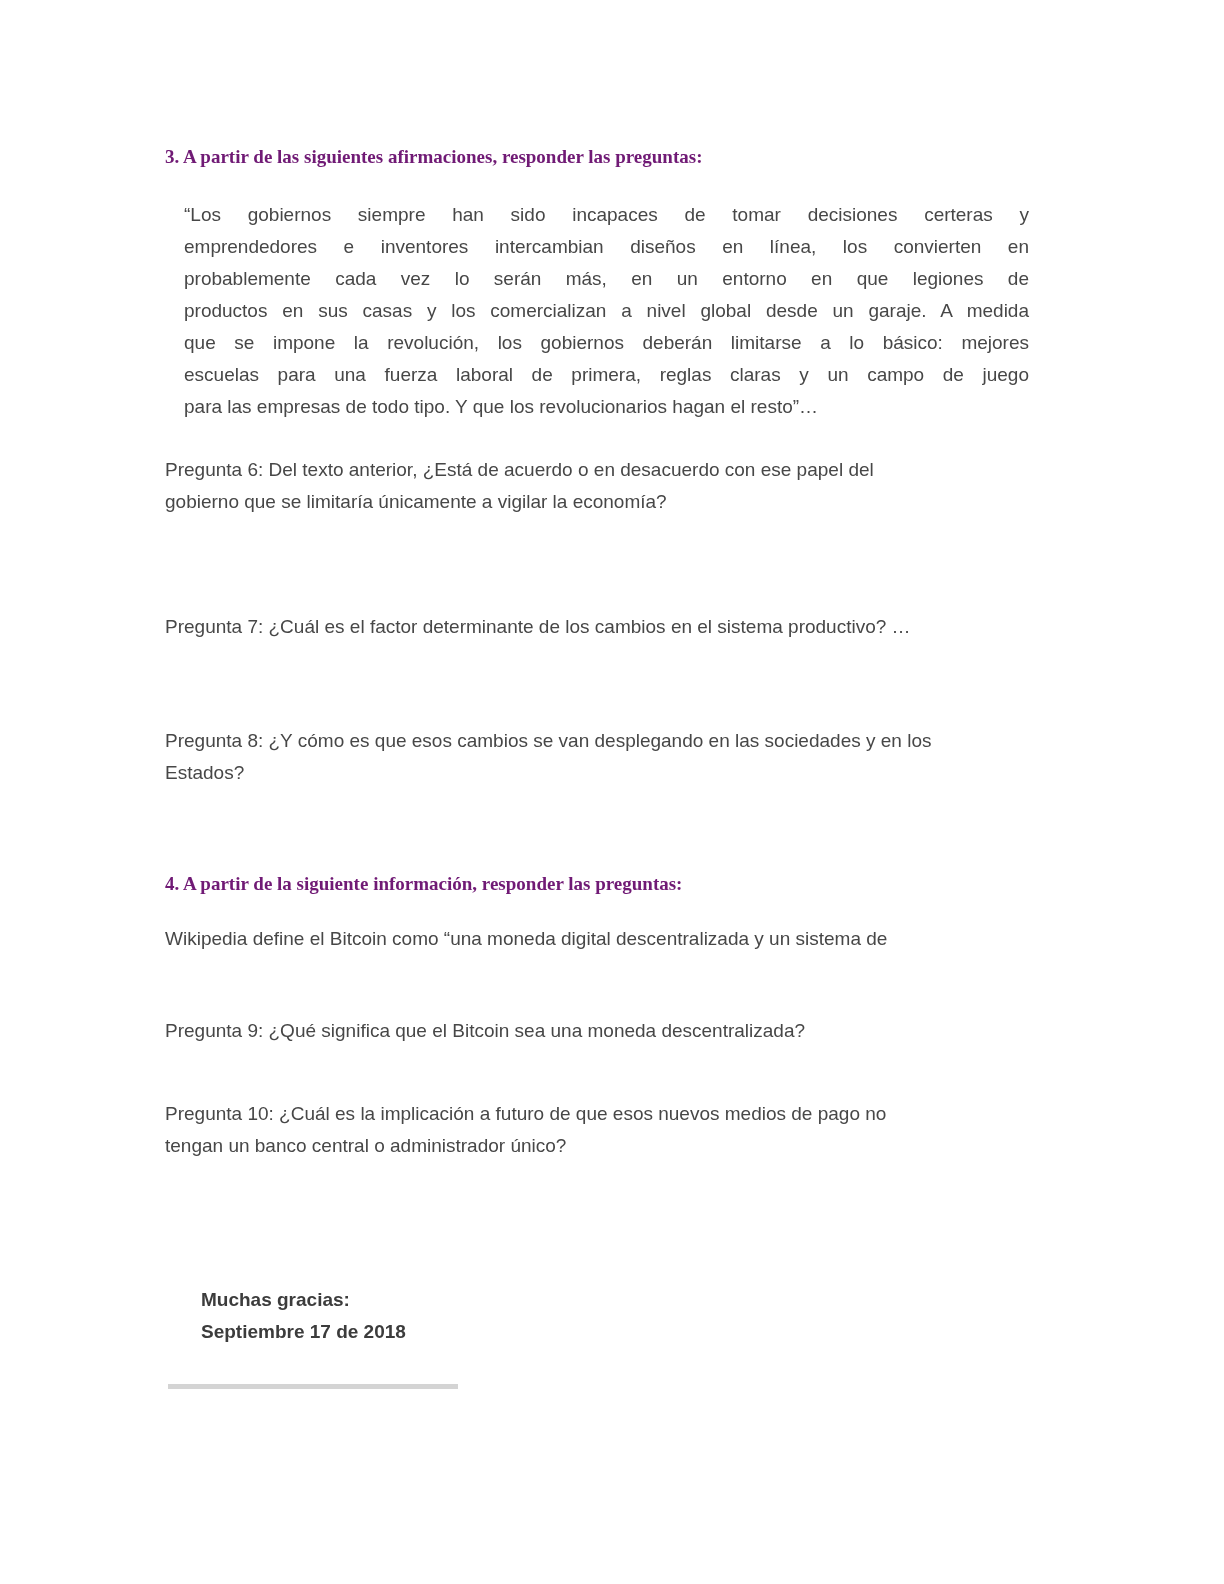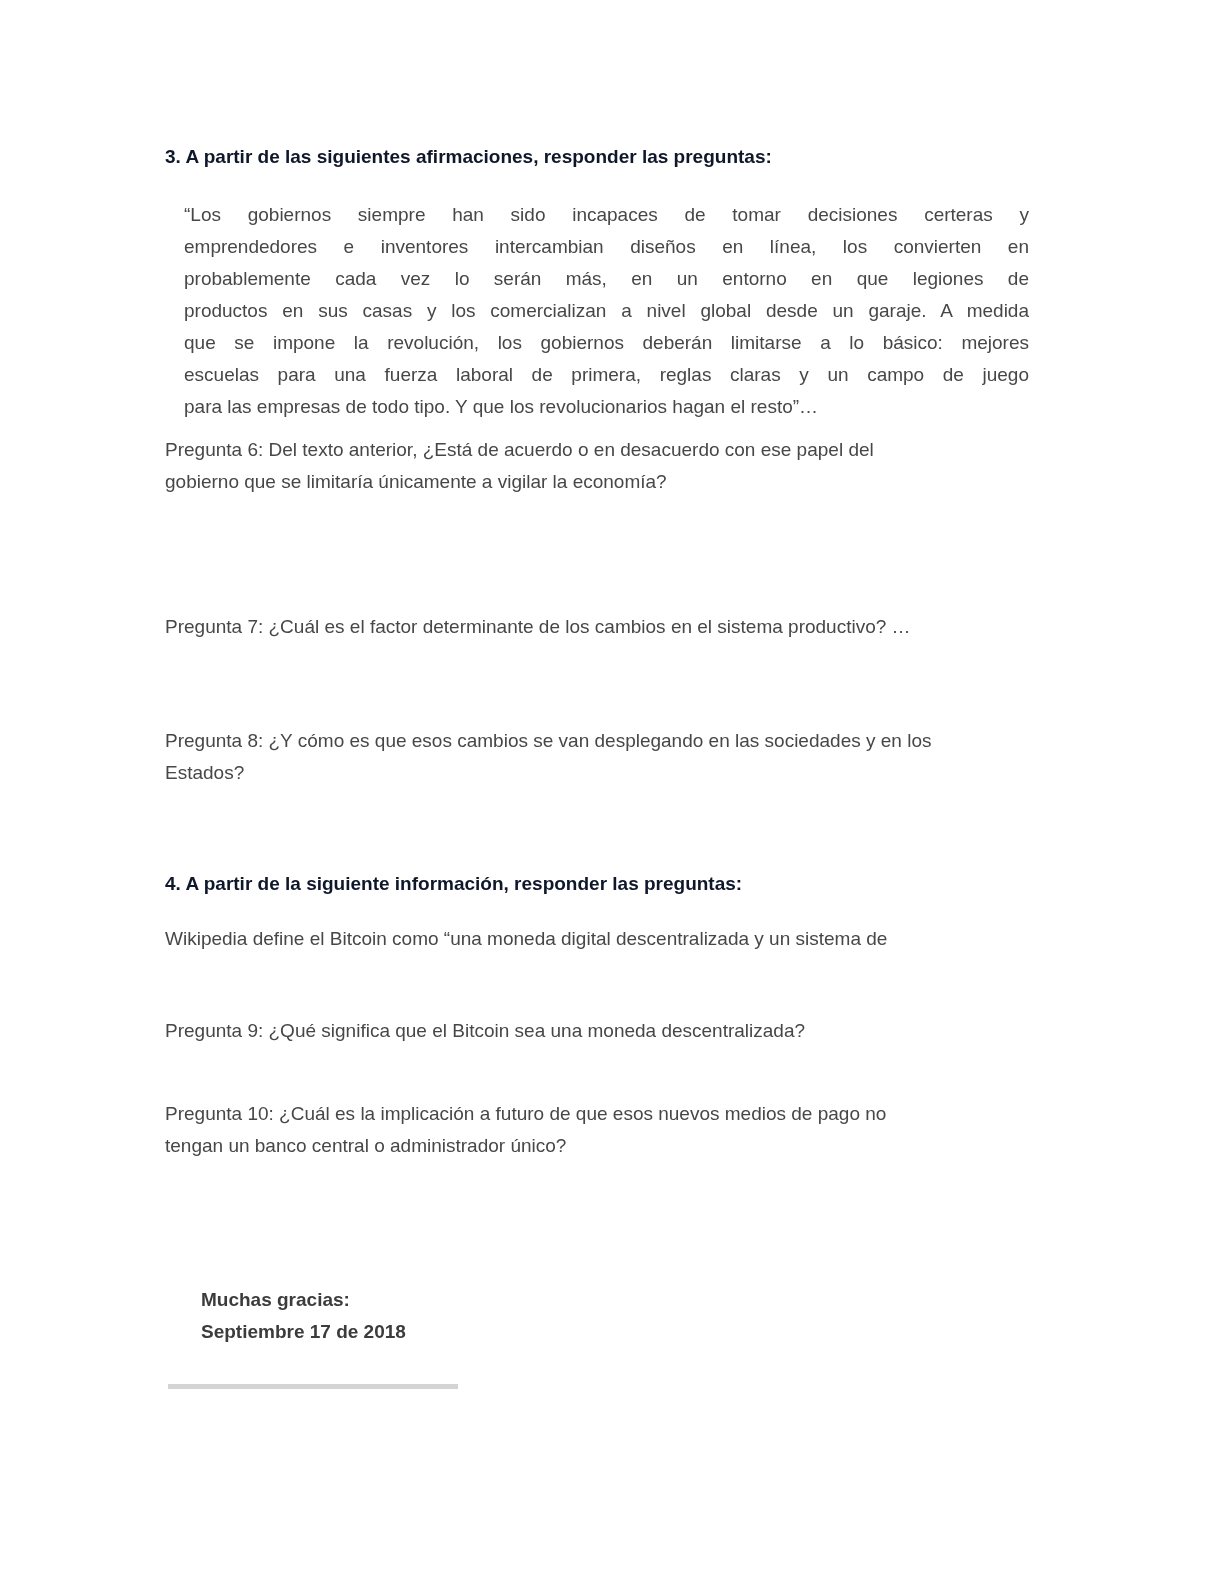--- a/index.html
+++ b/index.html
@@ -18,21 +18,22 @@
   }
   .block {
     position: absolute;
     left: 165px;
     width: 895px;
     font-size: 19px;
     line-height: 32px;
   }
   .heading {
     font-weight: bold;
-    color: #0f172a;
+    color: #701a75;
+    font-family: Liberation Serif, serif;
   }
   .quote {
     left: 184px;
     width: 845px;
   }
   .jline {
     text-align: justify;
     text-align-last: justify;
   }
   .closing {
@@ -59,21 +60,21 @@
   <div class="block quote" style="top: 199px;">
     <div class="jline">“Los gobiernos siempre han sido incapaces de tomar decisiones certeras y</div>
     <div class="jline">emprendedores e inventores intercambian diseños en línea, los convierten en</div>
     <div class="jline">probablemente cada vez lo serán más, en un entorno en que legiones de</div>
     <div class="jline">productos en sus casas y los comercializan a nivel global desde un garaje. A medida</div>
     <div class="jline">que se impone la revolución, los gobiernos deberán limitarse a lo básico: mejores</div>
     <div class="jline">escuelas para una fuerza laboral de primera, reglas claras y un campo de juego</div>
     <div>para las empresas de todo tipo. Y que los revolucionarios hagan el resto”…</div>
   </div>
 
-  <div class="block" style="top: 434px;">
+  <div class="block" style="top: 454px;">
     <div>Pregunta 6: Del texto anterior, ¿Está de acuerdo o en desacuerdo con ese papel del</div>
     <div>gobierno que se limitaría únicamente a vigilar la economía?</div>
   </div>
 
   <div class="block" style="top: 611px;">Pregunta 7: ¿Cuál es el factor determinante de los cambios en el sistema productivo? …</div>
 
   <div class="block" style="top: 725px;">
     <div>Pregunta 8: ¿Y cómo es que esos cambios se van desplegando en las sociedades y en los</div>
     <div>Estados?</div>
   </div>

